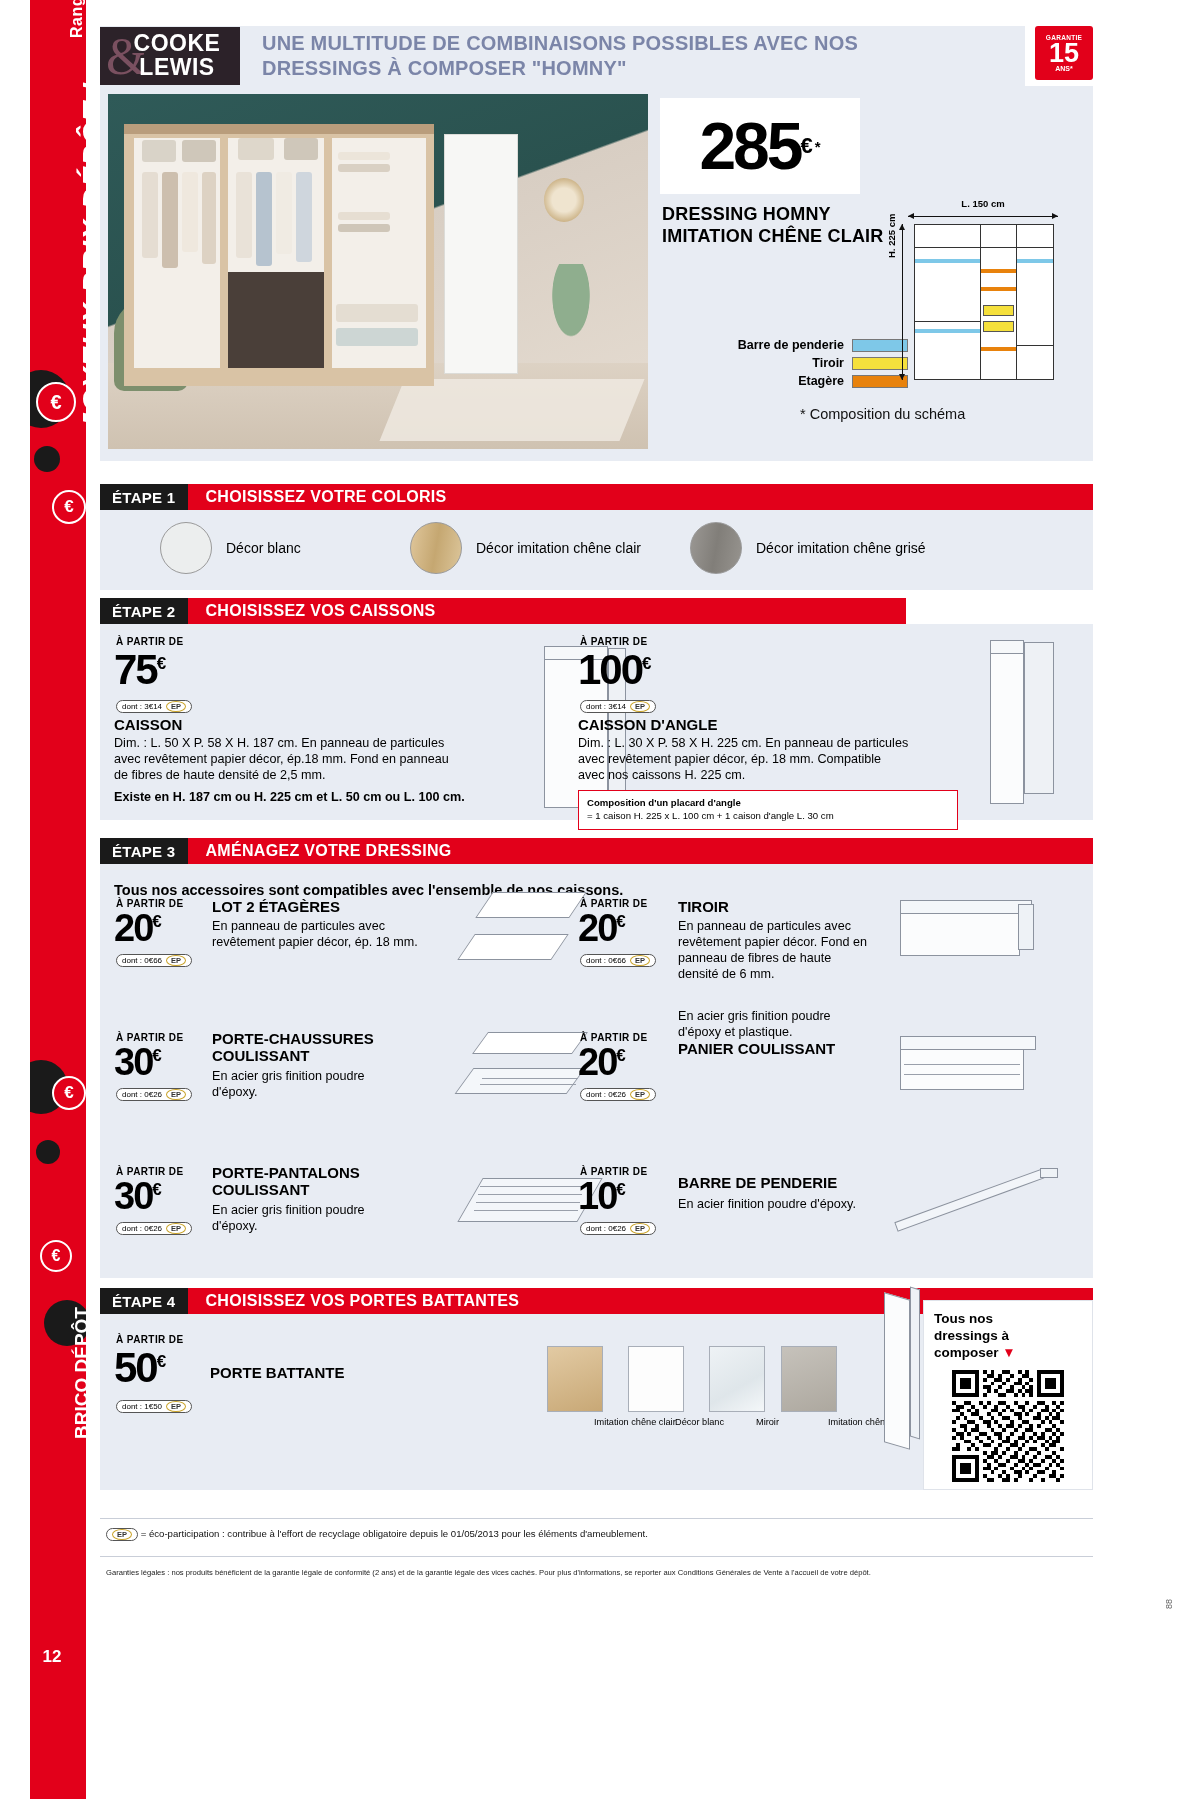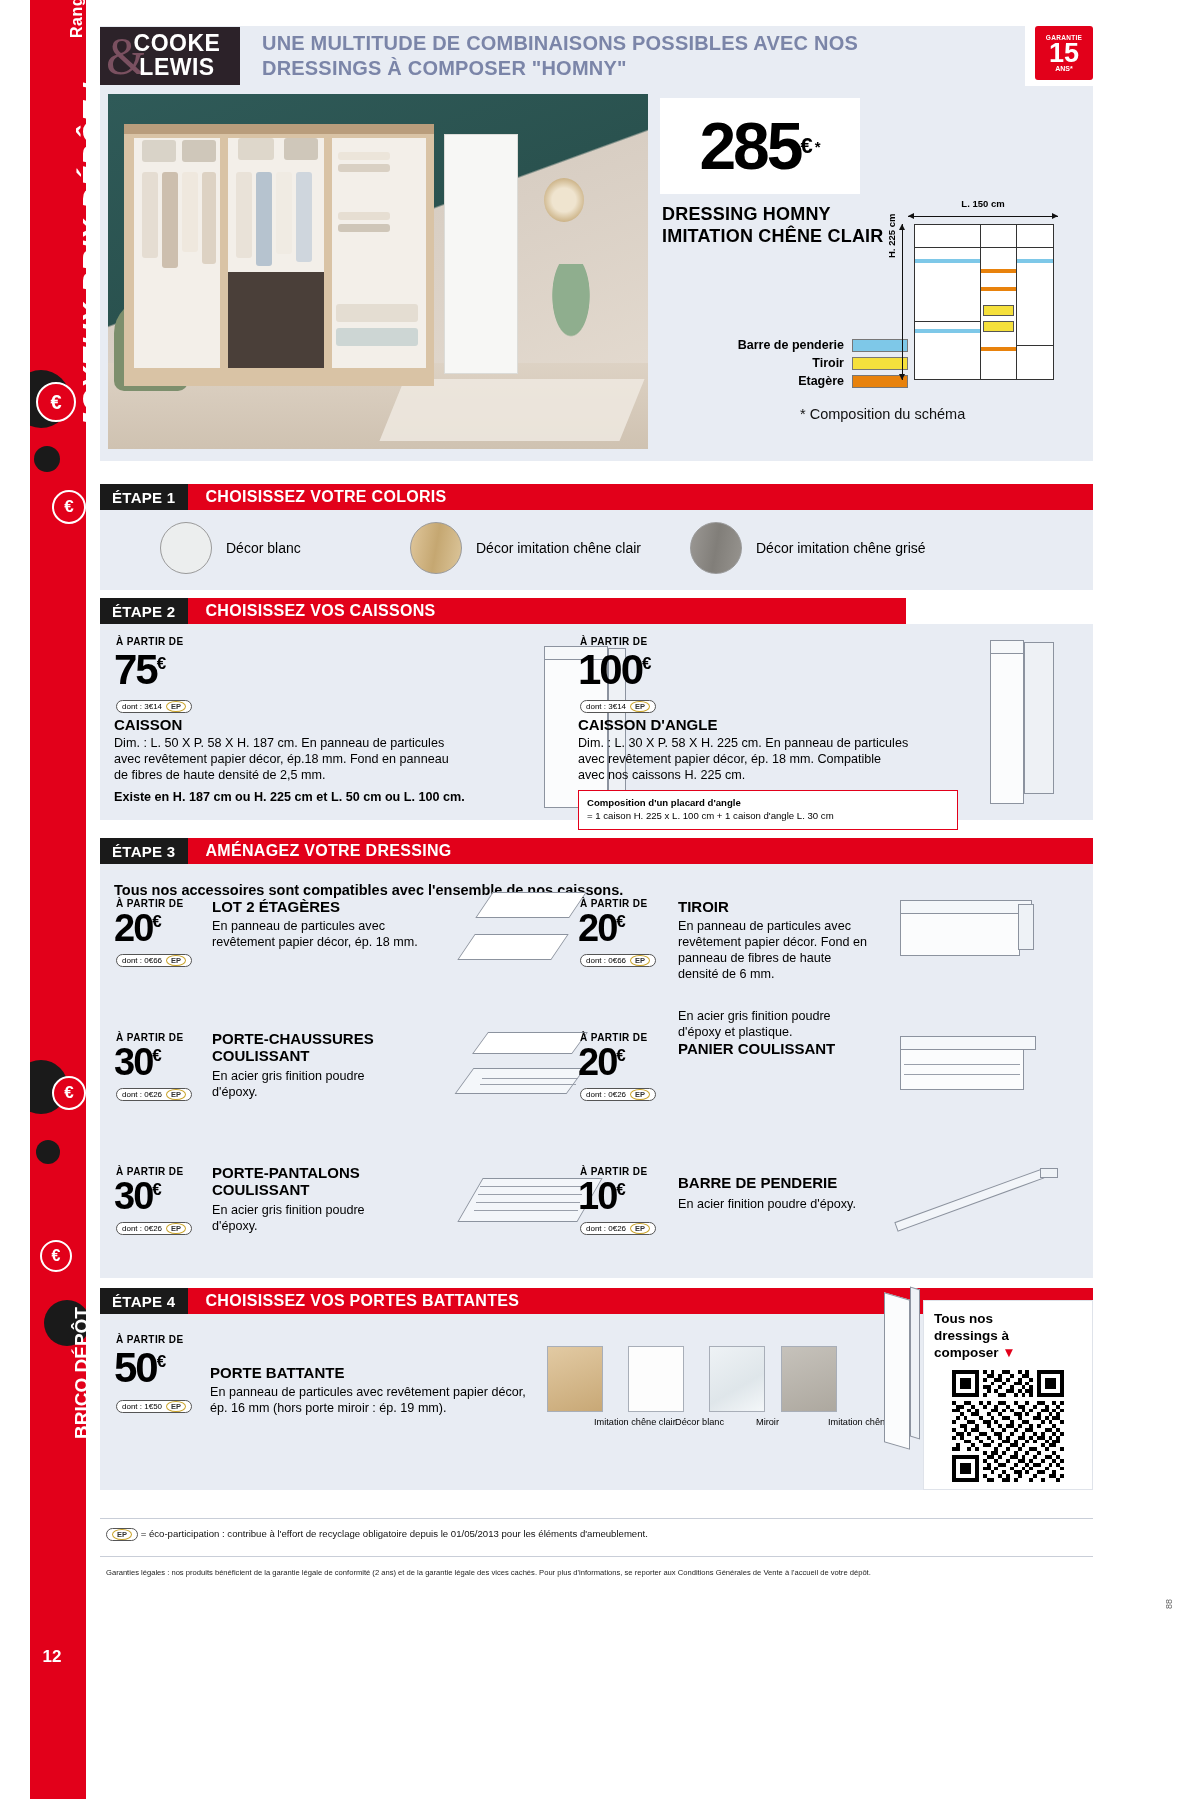--- a/index.html
+++ b/index.html
@@ -548,21 +548,20 @@
 
   <div class="apd" style="position:absolute; left:16px; top:1334px;">À PARTIR DE</div>
   <div class="bigprice" style="position:absolute; left:14px; top:1348px;">
     <span>50</span><span class="e">€</span>
   </div>
   <div class="eco" style="position:absolute; left:16px; top:1400px;">
     <span>dont : 1€50</span>
     <span class="ring">EP</span>
   </div>
   <div class="itemname" style="position:absolute; left:110px; top:1364px;">PORTE BATTANTE</div>
-  <div class="itemdesc" style="position:absolute; left:110px; top:1384px; width:320px;">En panneau de particules avec revêtement papier décor, ép. 16 mm (hors porte miroir : ép. 19 mm).</div>
 
   <div style="position:absolute; left:447px; top:1346px;">
     <div class="door-sw" style="background:linear-gradient(160deg,#e2caa3,#c8a876)"></div>
     <div class="door-lbl">Imitation chêne clair</div>
   </div>
   <div style="position:absolute; left:528px; top:1346px;">
     <div class="door-sw" style="background:#fdfdfd"></div>
     <div class="door-lbl">Décor blanc</div>
   </div>
   <div style="position:absolute; left:609px; top:1346px;">

